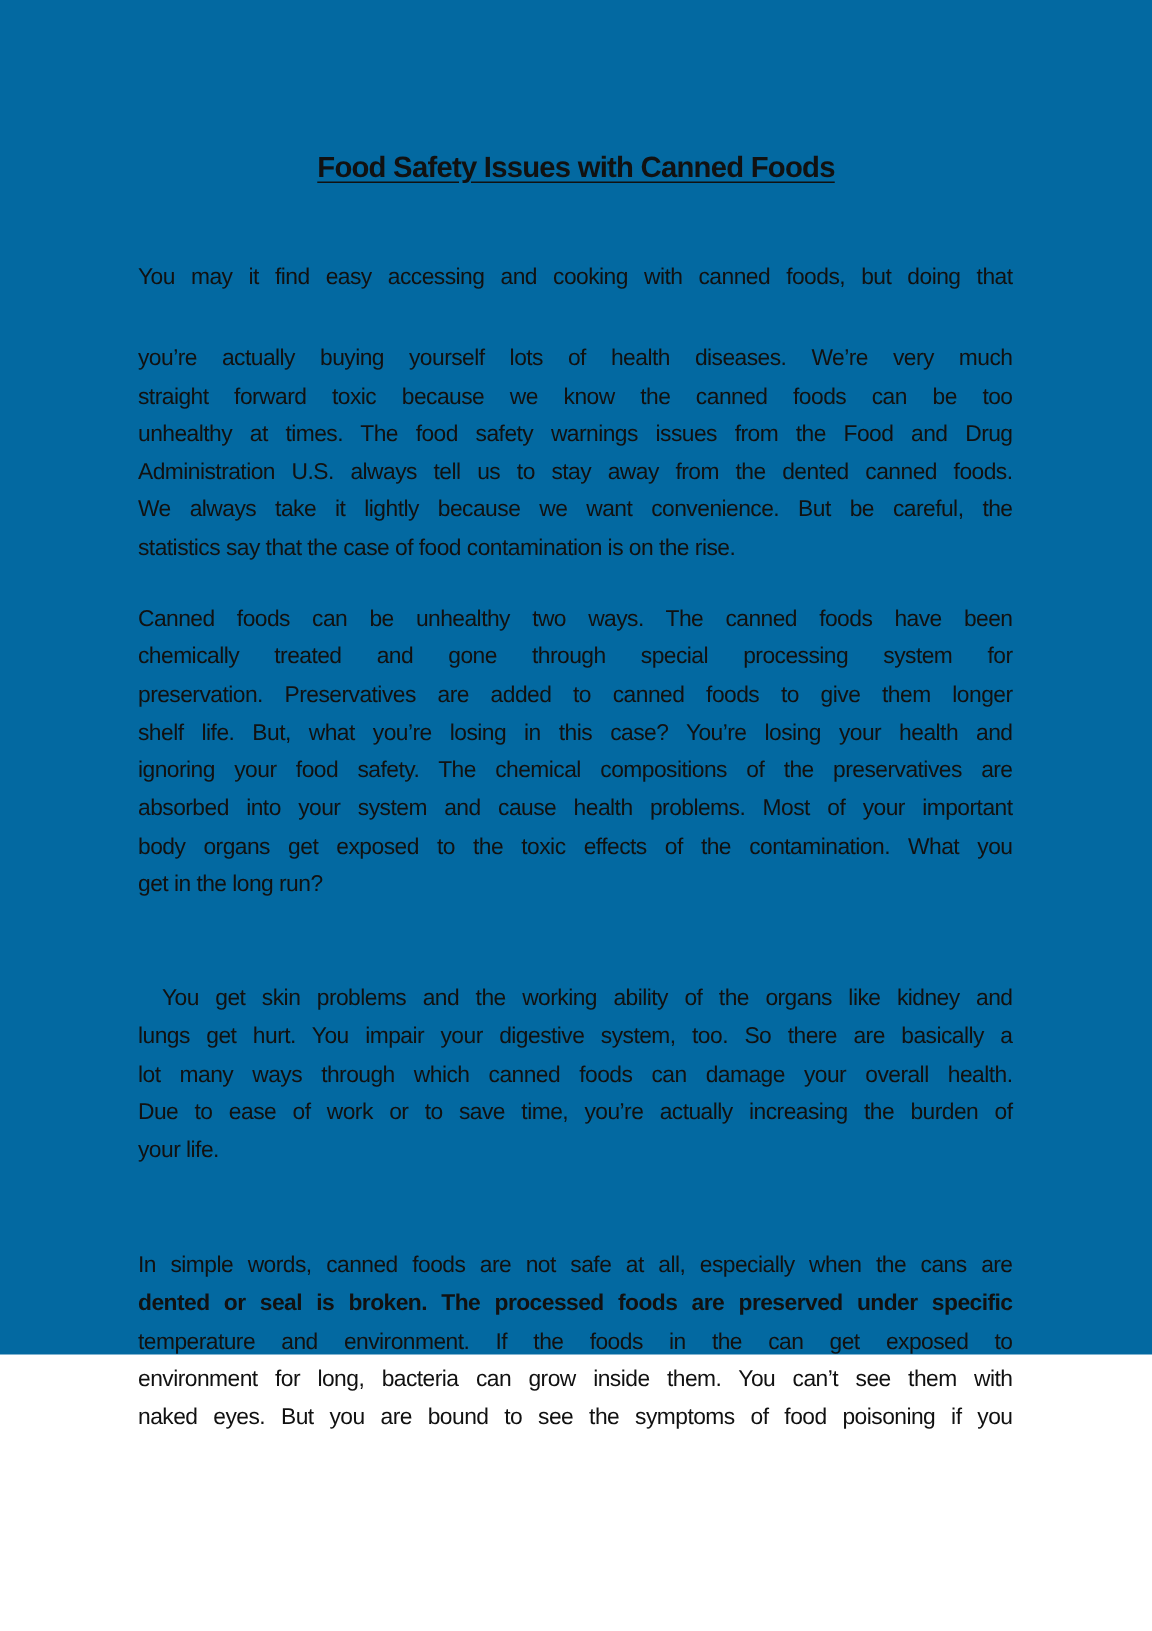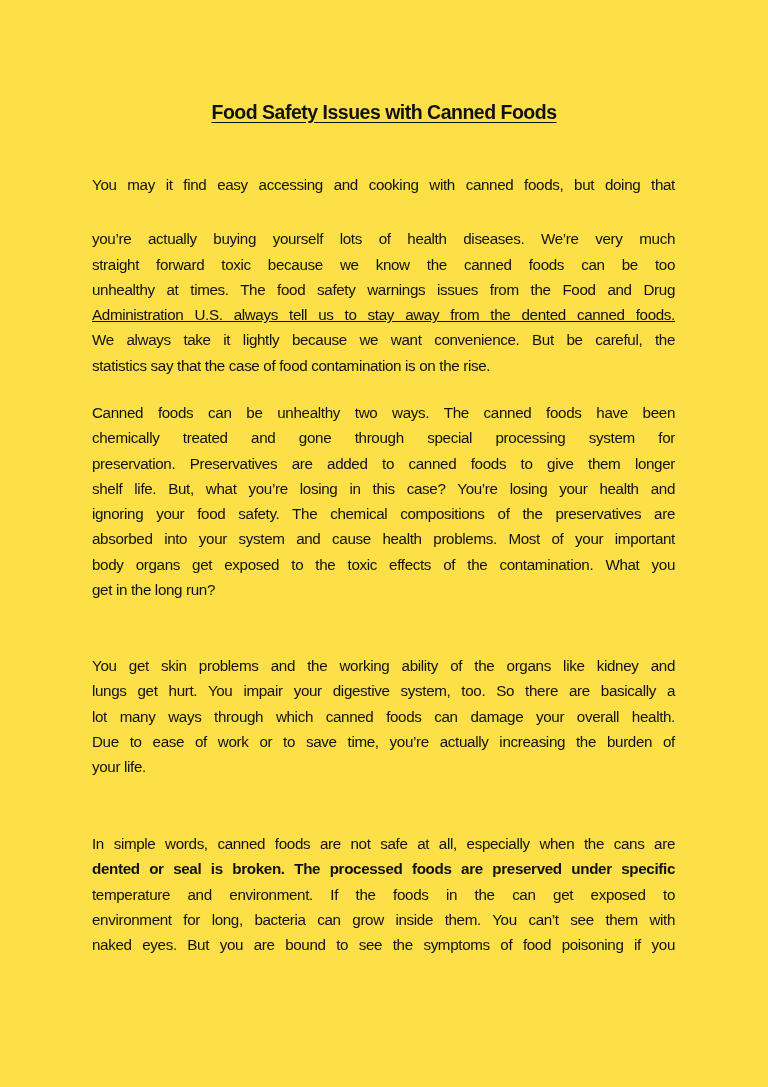--- a/index.html
+++ b/index.html
@@ -1,19 +1,19 @@
 <!DOCTYPE html>
 <html><head>
   <meta charset="utf-8">
   <style>
     html, body { margin: 0; padding: 0; background: #ffffff; }
     body { width: 768px; height: 1087px; position: relative; overflow: hidden; }
     .page {
-      position: absolute; left: 0; top: 0; width: 768px; height: 1087px;
-      background: #fde047; color: #111111;
+      position: absolute; left: 0; top: 0; width: 768px; height: 903px;
+      background: #0369a1; color: #111111;
       font-family: "Liberation Sans", sans-serif;
     }
     .title {
       position: absolute; left: 0; width: 768px; top: 99px;
       text-align: center; font-weight: bold; font-size: 19.5px;
       line-height: 26px; letter-spacing: -0.5px;
     }
     .title span { text-decoration: underline; text-underline-offset: 3px; }
     .para { position: absolute; left: 92px; width: 583px; }
     .line {
@@ -30,38 +30,38 @@
 
   <div class="title">
     <span>Food Safety Issues with Canned Foods</span>
   </div>
 
   <div class="para" style="top:172px;">
     <span class="line" style="white-space: normal;">You may it find easy accessing and cooking with canned foods, but doing that</span>
     <span class="line" style="white-space: normal; margin-top: 29px;">you’re actually buying yourself lots of health diseases. We’re very much</span>
     <span class="line" style="white-space: normal;">straight forward toxic because we know the canned foods can be too</span>
     <span class="line" style="white-space: normal;">unhealthy at times. The food safety warnings issues from the Food and Drug</span>
-    <span class="line" style="white-space: normal; text-decoration: underline;">Administration U.S. always tell us to stay away from the dented canned foods.</span>
+    <span class="line" style="white-space: normal;">Administration U.S. always tell us to stay away from the dented canned foods.</span>
     <span class="line" style="white-space: normal;">We always take it lightly because we want convenience. But be careful, the</span>
     <span class="line last" style="white-space: normal;">statistics say that the case of food contamination is on the rise.</span>
   </div>
 
   <div class="para" style="top:400px;">
     <span class="line" style="white-space: normal;">Canned foods can be unhealthy two ways. The canned foods have been</span>
     <span class="line" style="white-space: normal;">chemically treated and gone through special processing system for</span>
     <span class="line" style="white-space: normal;">preservation. Preservatives are added to canned foods to give them longer</span>
     <span class="line" style="white-space: normal;">shelf life. But, what you’re losing in this case? You’re losing your health and</span>
     <span class="line" style="white-space: normal;">ignoring your food safety. The chemical compositions of the preservatives are</span>
     <span class="line" style="white-space: normal;">absorbed into your system and cause health problems. Most of your important</span>
     <span class="line" style="white-space: normal;">body organs get exposed to the toxic effects of the contamination. What you</span>
     <span class="line last" style="white-space: normal;">get in the long run?</span>
   </div>
 
   <div class="para" style="top:653px;">
-    <span class="line" style="white-space: normal;">You get skin problems and the working ability of the organs like kidney and</span>
+    <span class="line" style="white-space: normal; margin-left: 16px;">You get skin problems and the working ability of the organs like kidney and</span>
     <span class="line" style="white-space: normal;">lungs get hurt. You impair your digestive system, too. So there are basically a</span>
     <span class="line" style="white-space: normal;">lot many ways through which canned foods can damage your overall health.</span>
     <span class="line" style="white-space: normal;">Due to ease of work or to save time, you’re actually increasing the burden of</span>
     <span class="line last" style="white-space: normal;">your life.</span>
   </div>
 
   <div class="para" style="top:831px;">
     <span class="line" style="white-space: normal;">In simple words, canned foods are not safe at all, especially when the cans are</span>
     <span class="line" style="white-space: normal; font-weight: bold;">dented or seal is broken. The processed foods are preserved under specific</span>
     <span class="line" style="white-space: normal;">temperature and environment. If the foods in the can get exposed to</span>

